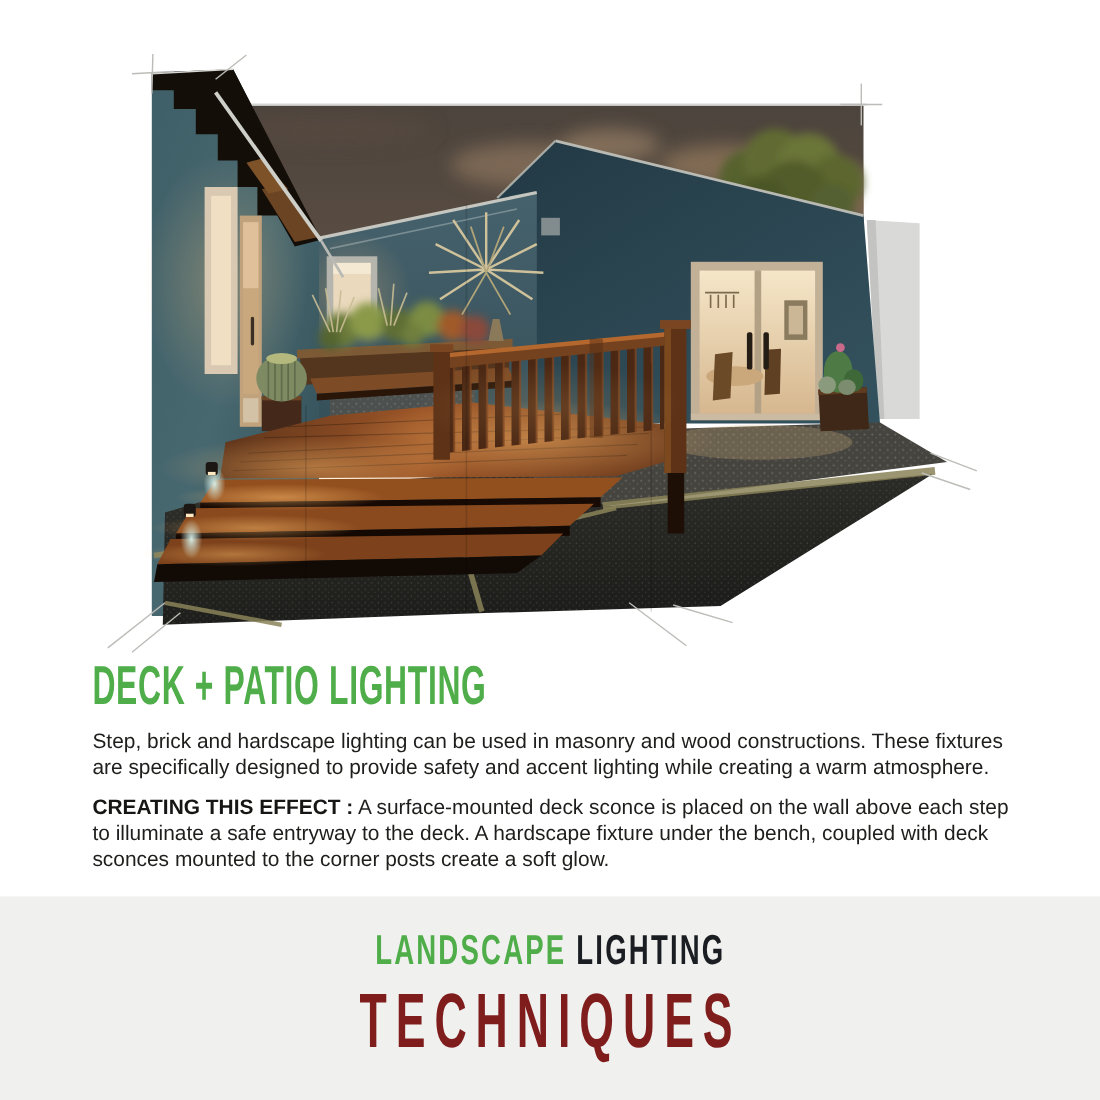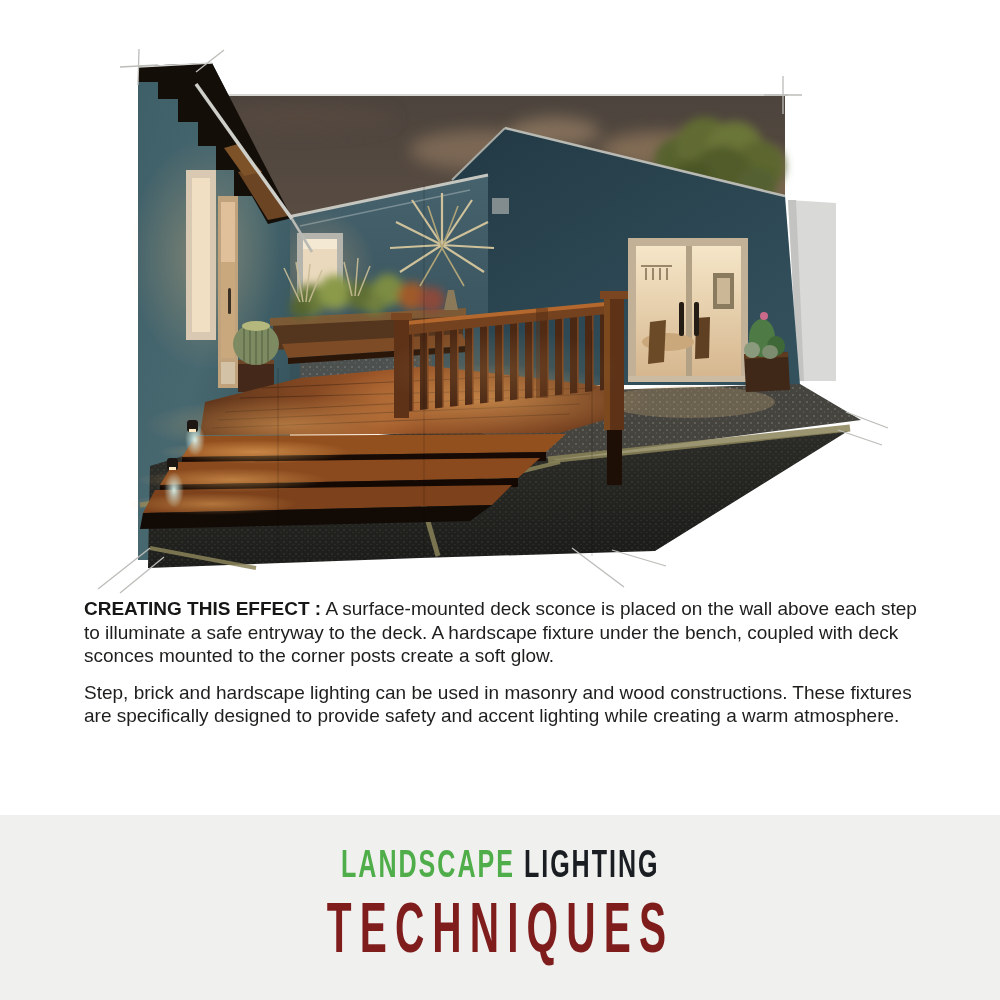--- a/index.html
+++ b/index.html
@@ -343,22 +343,23 @@
         <line x1="572" y1="548" x2="624" y2="587"></line>
     </g>
     <g stroke="#000000" stroke-opacity="0.13" stroke-width="1.5">
       <line x1="278" y1="368" x2="278" y2="562"></line>
       <line x1="424" y1="185" x2="424" y2="556"></line>
       <line x1="592" y1="330" x2="592" y2="556"></line>
     </g>
   </svg>
 
   <div class="content">
+    <h1><span class="squeeze">DECK + PATIO LIGHTING</span></h1>
+    <p>Step, brick and hardscape lighting can be used in masonry and wood constructions. These fixtures are specifically designed to provide safety and accent lighting while creating a warm atmosphere.</p>
     <p><strong>CREATING THIS EFFECT :</strong> <span>A surface-mounted deck sconce is placed on the wall above each step to illuminate a safe entryway to the deck. A hardscape fixture under the bench, coupled with deck sconces mounted to the corner posts create a soft glow.</span></p>
-    <p>Step, brick and hardscape lighting can be used in masonry and wood constructions. These fixtures are specifically designed to provide safety and accent lighting while creating a warm atmosphere.</p>
   </div>
 
   <div class="footer">
     <div class="brandline1"><span class="sq"><span class="green">LANDSCAPE</span> <span class="dark">LIGHTING</span></span></div>
     <div class="brandline2"><span class="sq">TECHNIQUES</span></div>
   </div>
 
 </div>
 
 </body></html>

